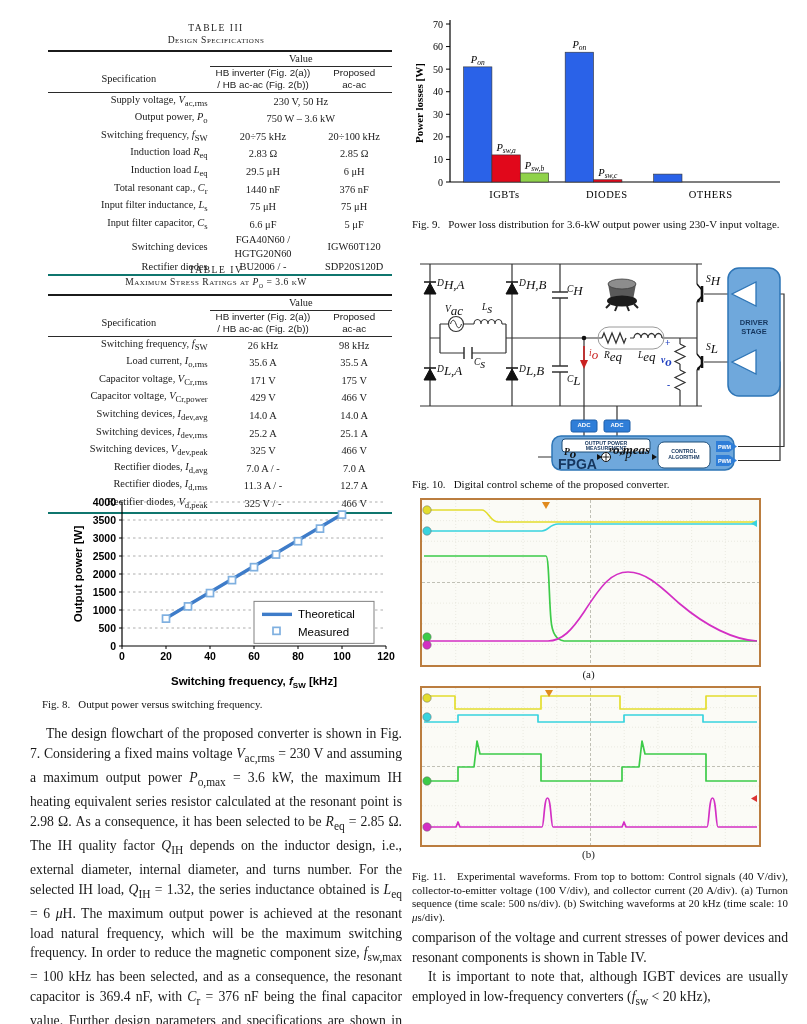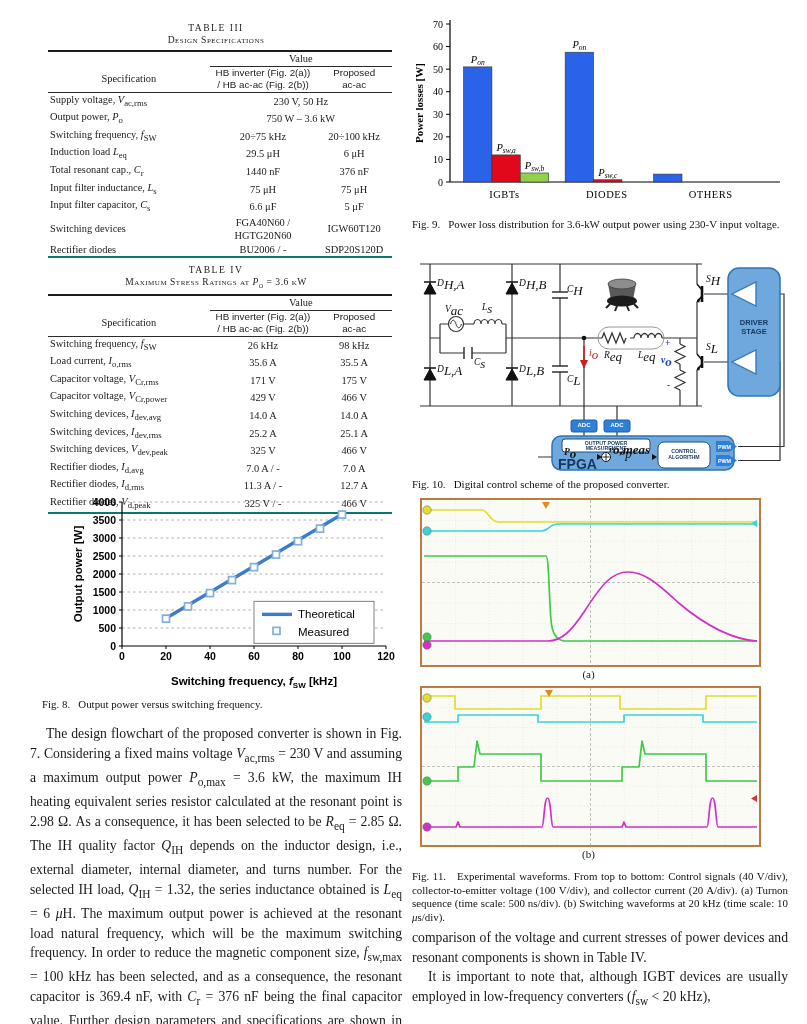--- a/index.html
+++ b/index.html
@@ -14,21 +14,21 @@
   .tbl-title .t1{letter-spacing:1.5px}
   .tbl-title .t2{font-variant:small-caps;letter-spacing:.5px}
   
   table.ieee{border-collapse:collapse;table-layout:fixed;width:344px;
     font-size:10.4px;line-height:13.5px;border-top:2px solid #1b1b1b;border-bottom:2px solid #0f766e}
   table.ieee th{font-weight:normal;padding:0 2px}
   table.ieee td{padding:0 2px}
   th.val-h{border-bottom:1px solid #2a2a2a;text-align:center}
   table.ieee thead tr:last-child th{border-bottom:1.4px solid #2a2a2a}
   .sub-h{font-family:"Liberation Sans",sans-serif;font-size:9.8px;line-height:12.6px;text-align:center}
-  .c-lab{padding-right:5px}
+  .c-lab{text-align:right;padding-right:5px}
   .c-val{text-align:center}
   col.w-lab{width:47%}col.w-v1{width:31%}col.w-v2{width:22%}
   
   .figcap{font-size:10.9px;line-height:13.5px;text-align:justify;color:#111}
   .sublab{font-size:11px;text-align:center}
   .bodytext{font-size:13.7px;line-height:19.55px;text-align:justify}
   .bodytext p{margin:0;text-indent:16px}
   .bodytext p.noind{text-indent:0}
   svg text{font-family:"Liberation Sans",sans-serif}
   svg text.serif{font-family:"Liberation Serif",serif}
@@ -75,20 +75,25 @@
           <td class="c-val" colspan="2">230 V, 50 Hz</td>
         </tr>
         <tr>
           <td class="c-lab">Output power, <i>P</i><sub>o</sub></td>
           <td class="c-val" colspan="2">750 W – 3.6 kW</td>
         </tr>
         <tr>
           <td class="c-lab">Switching frequency, <i>f</i><sub>SW</sub></td>
           <td class="c-val">20÷75 kHz</td>
           <td class="c-val">20÷100 kHz</td>
+        </tr>
+        <tr>
+          <td class="c-lab">Induction load <i>R</i><sub>eq</sub></td>
+          <td class="c-val">2.83 Ω</td>
+          <td class="c-val">2.85 Ω</td>
         </tr>
         <tr>
           <td class="c-lab">Induction load <i>L</i><sub>eq</sub></td>
           <td class="c-val">29.5 μH</td>
           <td class="c-val">6 μH</td>
         </tr>
         <tr>
           <td class="c-lab">Total resonant cap., <i>C</i><sub>r</sub></td>
           <td class="c-val">1440 nF</td>
           <td class="c-val">376 nF</td>

